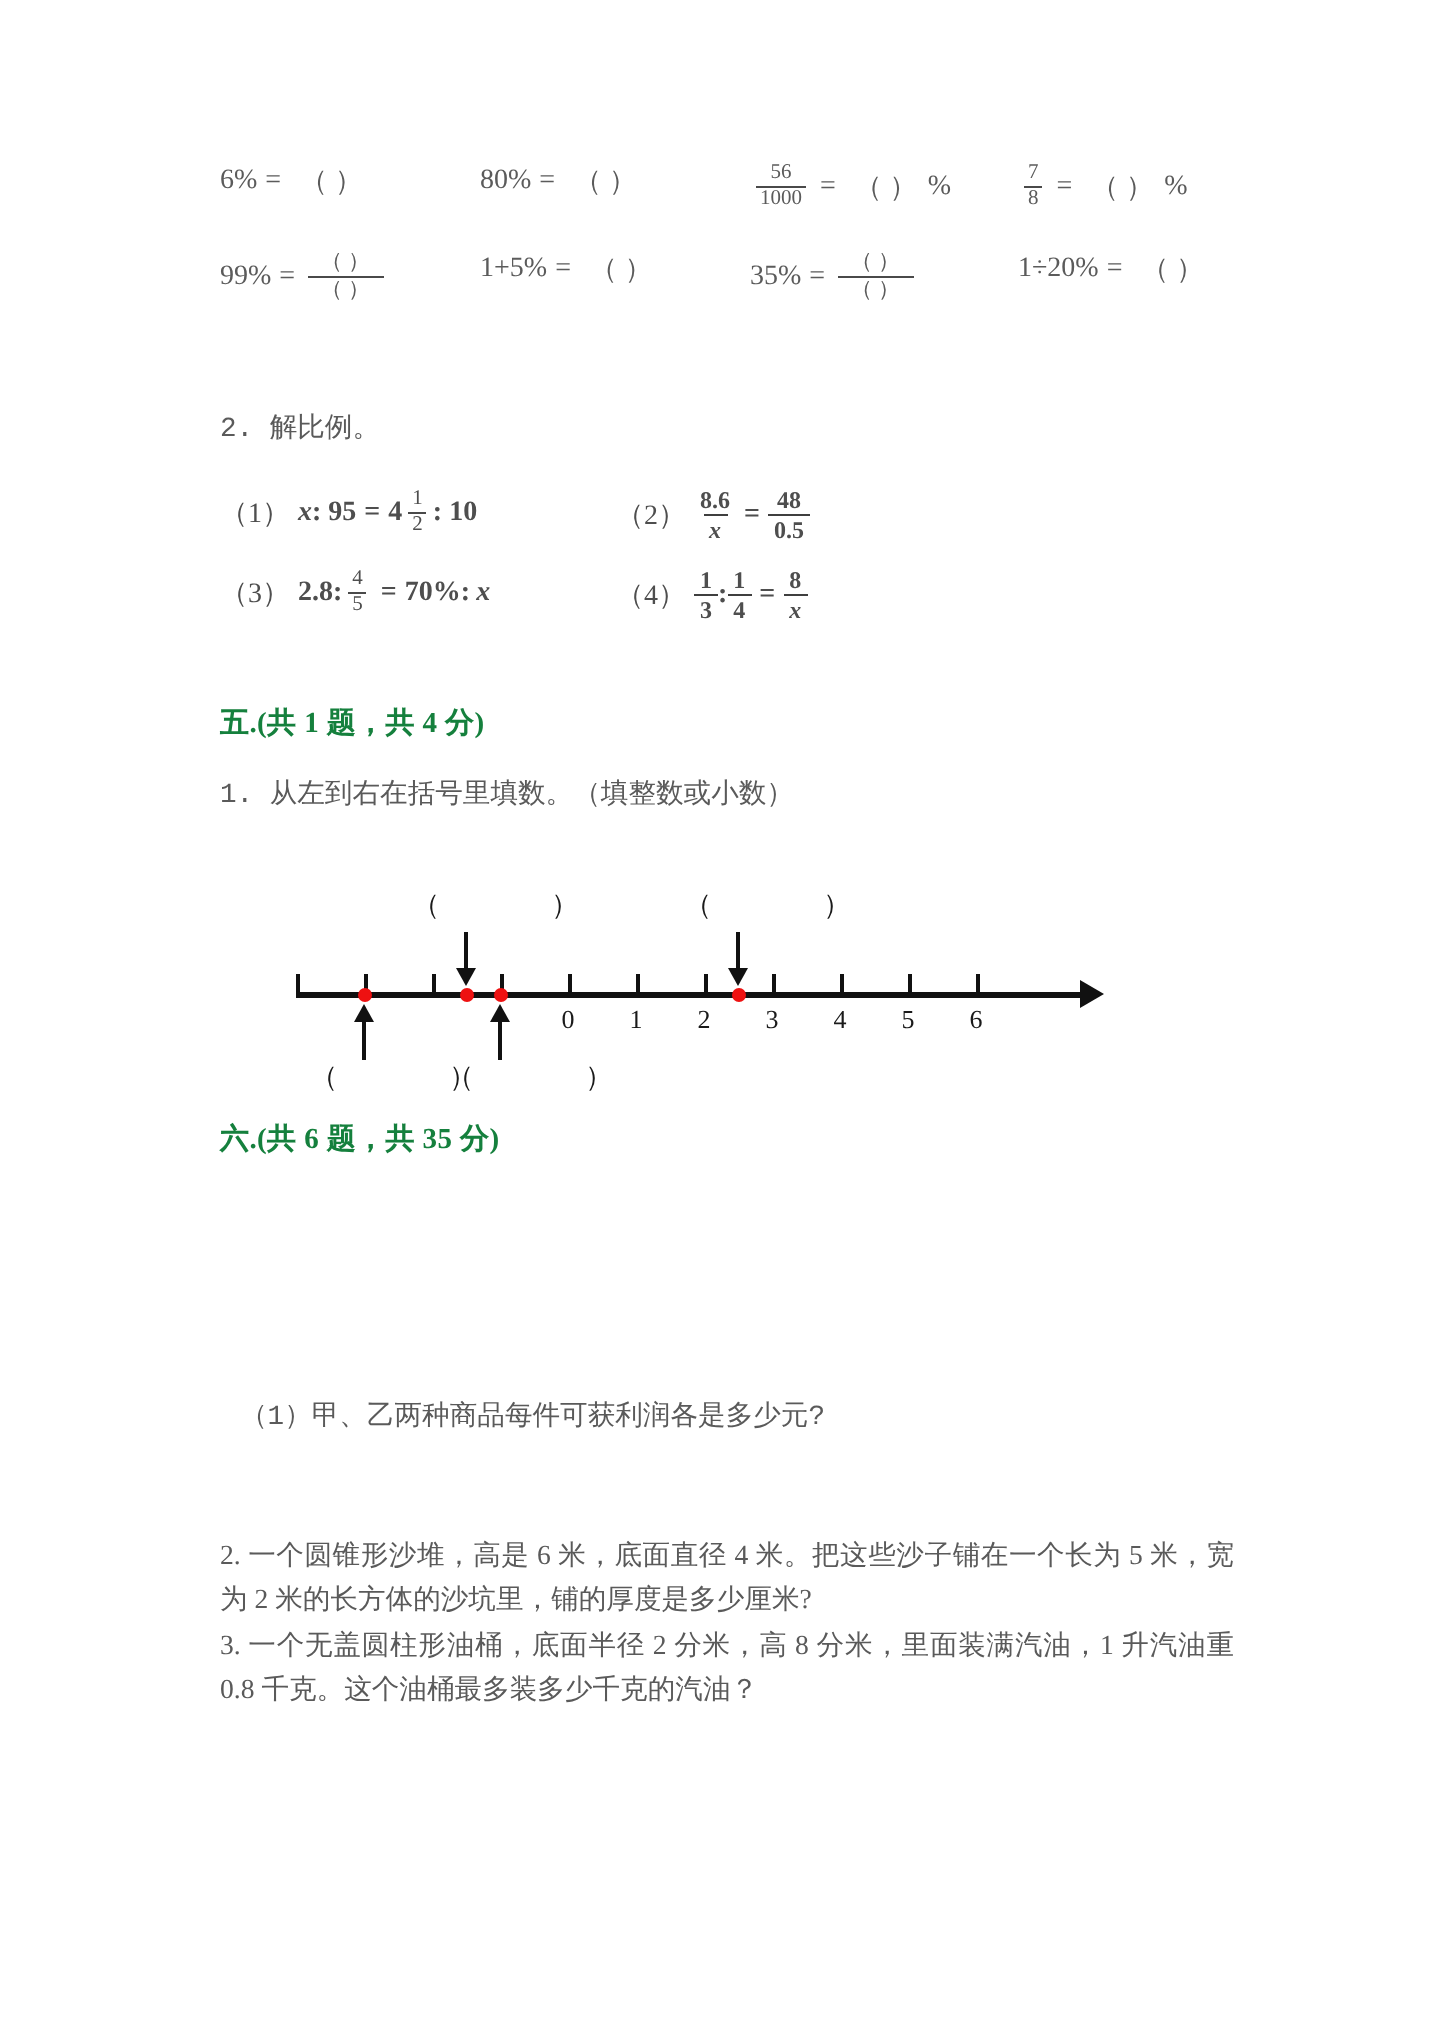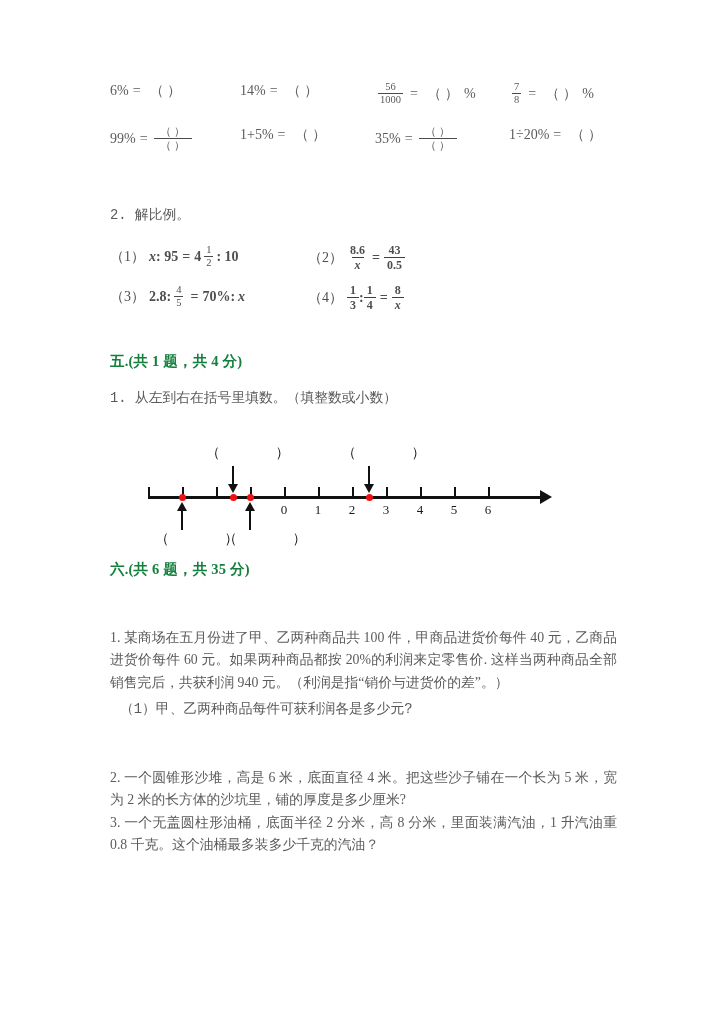--- a/index.html
+++ b/index.html
@@ -239,21 +239,21 @@
 
   <div class="fill-row" style="left:110px; top:82px;">
 
     <div class="fill-item" style="left:0px;">
       <span>6%</span>
       <span class="eqs">=</span>
       <span class="blank-paren">（      ）</span>
     </div>
 
     <div class="fill-item" style="left:130px;">
-      <span>14%</span>
+      <span>80%</span>
       <span class="eqs">=</span>
       <span class="blank-paren">（      ）</span>
     </div>
 
     <div class="fill-item" style="left:265px;">
       <span class="frac">
         <span class="num">56</span>
         <span class="den">1000</span>
       </span>
       <span class="eqs">=</span>
@@ -323,21 +323,21 @@
   </div>
 
   <div class="prop-item" style="left:308px; top:243px;">
     <span class="prop-label">（2）</span>
     <span class="bigfrac">
       <span class="num">8.6</span>
       <span class="den mathi">x</span>
     </span>
     <span class="eqs mathb">=</span>
     <span class="bigfrac">
-      <span class="num">43</span>
+      <span class="num">48</span>
       <span class="den">0.5</span>
     </span>
   </div>
 
   <div class="prop-item" style="left:110px; top:285px;">
     <span class="prop-label">（3）</span>
     <span class="mathb">2.8:</span>
     <span class="frac">
       <span class="num">4</span>
       <span class="den">5</span>
@@ -419,21 +419,20 @@
 
     <div class="nl-blank" style="left:206px; top:4px;">（      ）</div>
     <div class="nl-blank" style="left:342px; top:4px;">（      ）</div>
 
     <div class="nl-blank" style="left:155px; top:90px;">（      ）</div>
     <div class="nl-blank" style="left:223px; top:90px;">（      ）</div>
   </div>
 
   <div class="sec-head" style="position:absolute; left:110px; top:560px;font-family:Liberation Serif, serif;">六.(共 6 题，共 35 分)</div>
 
-  <div class="q-text-blk" style="position:absolute; left:110px; top:627px; width:507px;">1. 某商场在五月份进了甲、乙两种商品共 100 件，甲商品进货价每件 40 元，乙商品进货价每件 60 元。如果两种商品都按 20%的利润来定零售价. 这样当两种商品全部销售完后，共获利润 940 元。（利润是指“销价与进货价的差”。）</div>
 
   <div class="q-text" style="position:absolute; left:120px; top:699px;">（1）甲、乙两种商品每件可获利润各是多少元?</div>
 
 
   <div class="q-text-blk" style="position:absolute; left:110px; top:767px; width:507px;">2. 一个圆锥形沙堆，高是 6 米，底面直径 4 米。把这些沙子铺在一个长为 5 米，宽为 2 米的长方体的沙坑里，铺的厚度是多少厘米?</div>
 
   <div class="q-text-blk" style="position:absolute; left:110px; top:812px; width:507px;">3. 一个无盖圆柱形油桶，底面半径 2 分米，高 8 分米，里面装满汽油，1 升汽油重 0.8 千克。这个油桶最多装多少千克的汽油？</div>
 
 
 </div>

